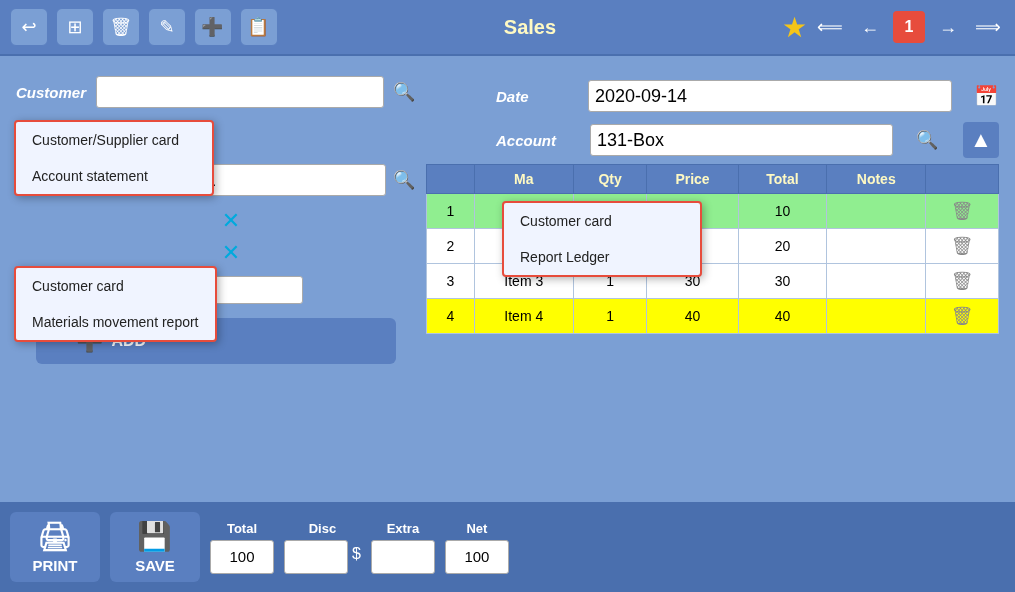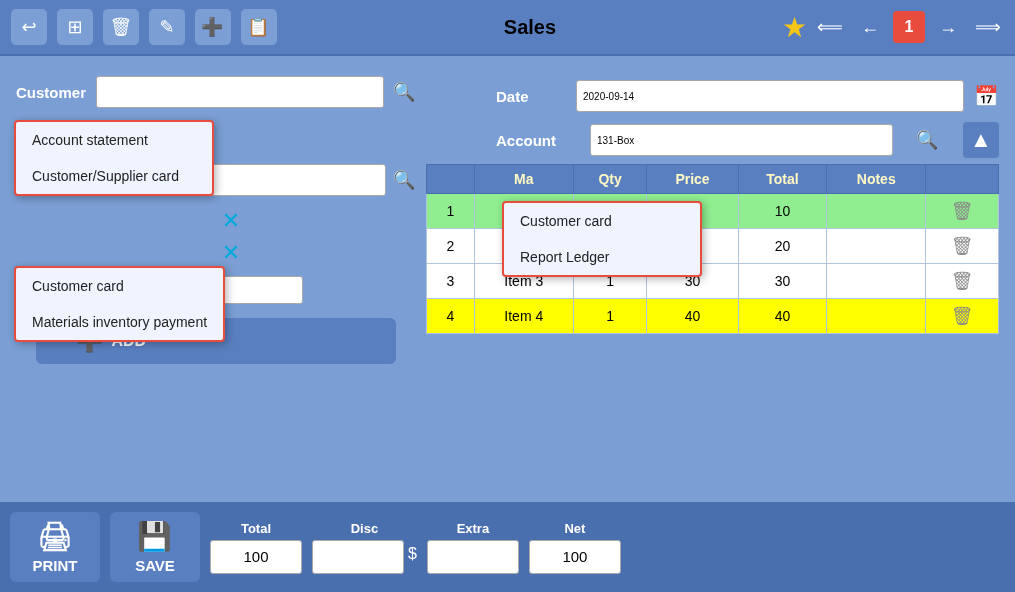--- a/index.html
+++ b/index.html
@@ -23,21 +23,21 @@
       display: flex; align-items: center; justify-content: center;
       cursor: pointer;
       font-size: 18px;
       color: #fff;
     }
     .toolbar-title {
       flex: 1;
       text-align: center;
       font-size: 20px;
       font-weight: bold;
-      color: #000000;
+      color: #fef9c3;
     }
     .toolbar-right {
       display: flex; align-items: center; gap: 6px;
     }
     .star-btn {
       font-size: 28px;
       color: #f5c518;
       cursor: pointer;
     }
     .nav-btn {
@@ -71,29 +71,30 @@
       display: flex;
       align-items: center;
       margin-bottom: 8px;
       gap: 10px;
     }
     .form-label {
       font-weight: bold;
       color: #fff;
       font-size: 15px;
       min-width: 70px;
+      font-style: italic;
     }
     .form-input {
       flex: 1;
       height: 32px;
       background: #fff;
       border: 1px solid #aaa;
       border-radius: 3px;
       padding: 0 6px;
-      font-size: 10px;
+      font-size: 18px;
     }
     .search-icon-btn {
       background: none;
       border: none;
       cursor: pointer;
       font-size: 18px;
       color: #555;
     }
     .form-section { display: flex; gap: 20px; }
     .data-table {
@@ -239,21 +240,21 @@
       flex-direction: column;
       align-items: center;
       gap: 4px;
     }
     .total-label {
       color: #fff;
       font-size: 13px;
       font-weight: bold;
     }
     .total-input {
-      width: 92px;
+      width: 64px;
       height: 34px;
       border-radius: 3px;
       border: 1px solid #aaa;
       background: #fff;
       text-align: center;
       font-size: 15px;
     }
     .total-input-wide {
       width: 110px;
     }
@@ -327,21 +328,21 @@
 <div class="main" style="position:relative;">
 
   <div class="form-section" style="margin-top:8px; margin-bottom:6px;">
     <div class="left-panel">
       <div class="form-row">
         <span class="form-label">Customer</span>
         <input class="form-input" type="text" style="width: 260px;">
         <button class="search-icon-btn">🔍</button>
       </div>
     </div>
-    <div style="flex:1; display:flex; align-items:center; gap:10px; padding-left:60px;">
+    <div style="flex:1; display:flex; align-items:center; gap:22px; padding-left:60px;">
       <span class="form-label">Date</span>
       <input class="form-input" type="text" style="width: 240px;" value="2020-09-14">
       <button class="search-icon-btn" style="font-size:20px;">📅</button>
     </div>
   </div>
 
   <div class="form-section" style="margin-bottom:6px;">
     <div class="left-panel" style="display:flex; align-items:center; gap:8px;">
       <button class="chevron-btn">▼</button>
     </div>
@@ -429,27 +430,27 @@
       <td>40</td>
       <td></td>
       <td><button class="delete-btn">🗑</button></td>
     </tr>
           </tbody>
       </table>
     </div>
   </div>
 
   <div class="dropdown-menu customer-dropdown">
+    <div class="dropdown-item">Customer/Supplier card</div>
     <div class="dropdown-item">Account statement</div>
-    <div class="dropdown-item">Customer/Supplier card</div>
   </div>
 
   <div class="dropdown-menu material-dropdown">
     <div class="dropdown-item">Customer card</div>
-    <div class="dropdown-item">Materials inventory payment</div>
+    <div class="dropdown-item">Materials movement report</div>
   </div>
 
   <div class="dropdown-menu account-dropdown">
     <div class="dropdown-item">Customer card</div>
     <div class="dropdown-item">Report Ledger</div>
   </div>
 
 </div>
 
 <div class="bottom-bar">

